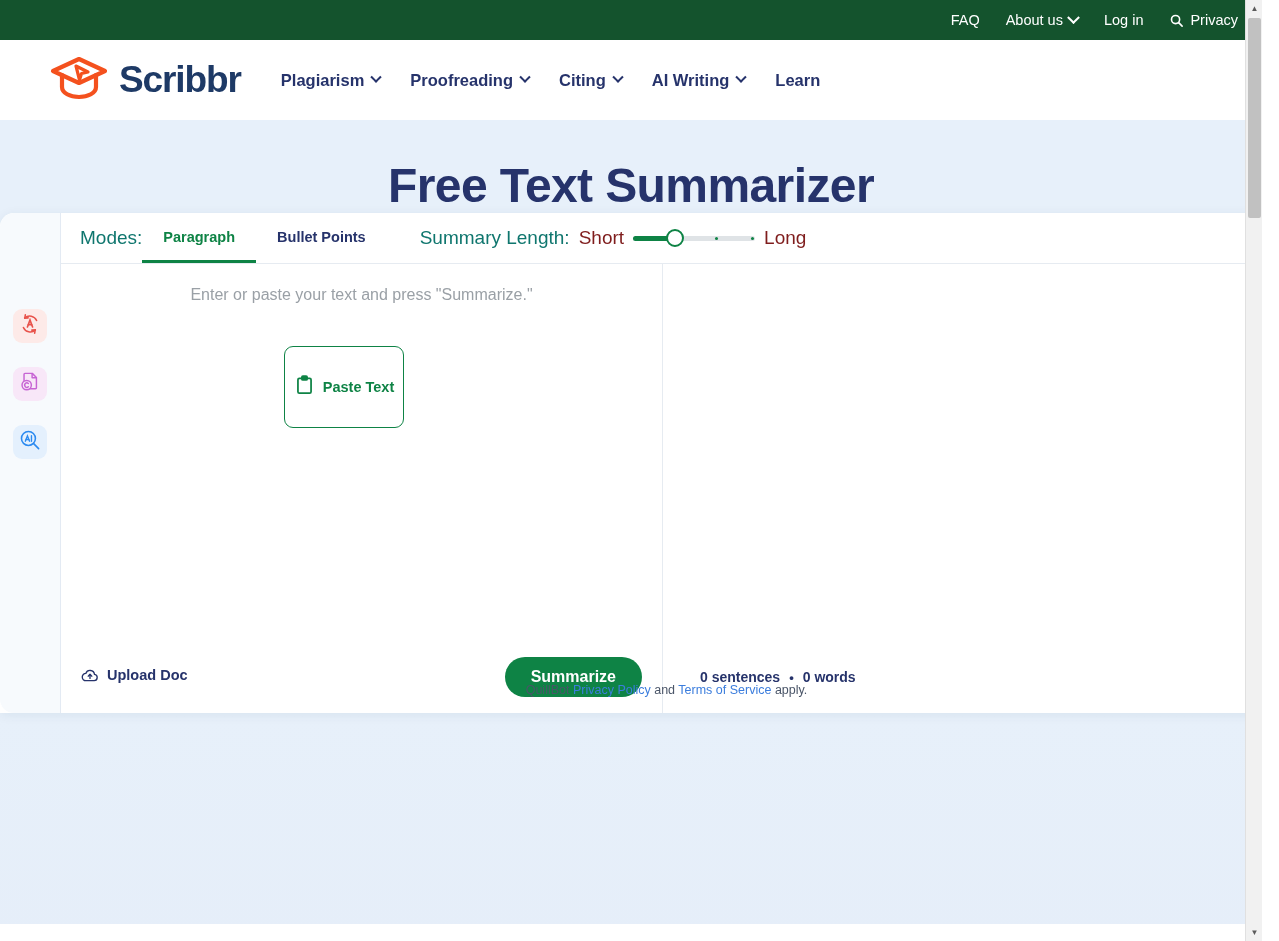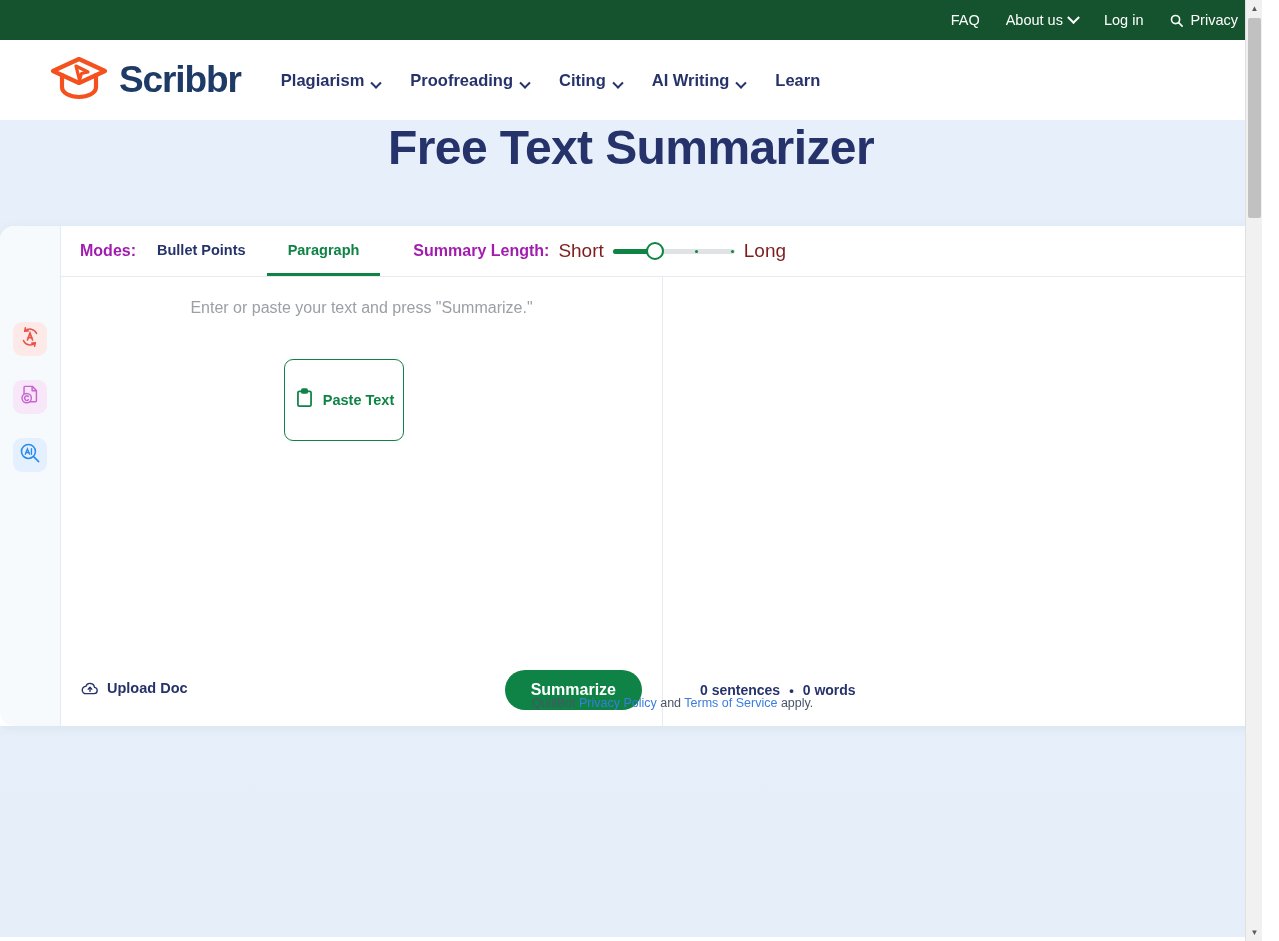--- a/index.html
+++ b/index.html
@@ -68,33 +68,33 @@
     align-items: center;
     gap: 30px;
     margin-left: 40px;
   }
   .navlink {
     color: #26336b;
     font-size: 16.5px;
     font-weight: bold;
     text-decoration: none;
     display: flex;
-    align-items: flex-end;
+    align-items: center;
     gap: 8px;
     cursor: pointer;
     white-space: nowrap;
   }
   .navlink .caret { width: 8px; height: 8px; border-width: 2.2px; }
 
   
   .hero {
     background: #e7f0fa;
-    height: 106px;
-    display: flex;
-    align-items: flex-start;
+    height: 93px;
+    display: flex;
+    align-items: flex-end;
     justify-content: center;
   }
   .hero h1 {
     margin: 0;
     font-size: 48px;
     font-weight: bold;
     color: #26336b;
     letter-spacing: -0.6px;
   }
 
@@ -147,23 +147,23 @@
   
   .toolbar {
     height: 51px;
     border-bottom: 1px solid #e6ebf1;
     display: flex;
     align-items: stretch;
     padding-left: 19px;
     flex: none;
   }
   .tb-label {
-    font-size: 16px;
-    font-weight: bold;
-    color: #a21caf;
+    font-size: 19px;
+    font-weight: normal;
+    color: #0f766e;
     display: flex;
     align-items: center;
   }
   .modes { display: flex; align-items: stretch; gap: 0; }
   .mode-tab {
     display: flex;
     align-items: center;
     padding: 0 21px;
     font-size: 14.5px;
     font-weight: bold;
@@ -306,21 +306,21 @@
     font-size: 14px;
     font-weight: bold;
     color: #26336b;
     gap: 9px;
     white-space: nowrap;
   }
   .counts .dot { font-size: 13px; }
 
   .legal {
     position: absolute;
-    left: 72px;
+    left: 66px;
     width: 1201px;
     top: 470px;
     text-align: center;
     font-size: 12.5px;
     color: #4a5568;
   }
   .legal a { color: #3b7ddd; text-decoration: none; cursor: pointer; }
 
   
   .scrollbar {
@@ -447,25 +447,25 @@
             </svg>
           </span>
         </div>
       </div>
 
       <div class="card-body">
 
         <div class="toolbar">
           <div class="tb-label">Modes:</div>
           <div class="modes">
+            <div class="mode-tab active">
+              <span>Paragraph</span>
+            </div>
             <div class="mode-tab">
               <span>Bullet Points</span>
-            </div>
-            <div class="mode-tab active">
-              <span>Paragraph</span>
             </div>
           </div>
           <div class="len-group">
             <div class="tb-label">Summary Length:</div>
             <div class="len-end">Short</div>
             <div class="slider">
               <div class="track"></div>
               <div class="fill"></div>
               <div class="tick" style="left:3px;"></div>
               <div class="tick" style="left:82px;"></div>

